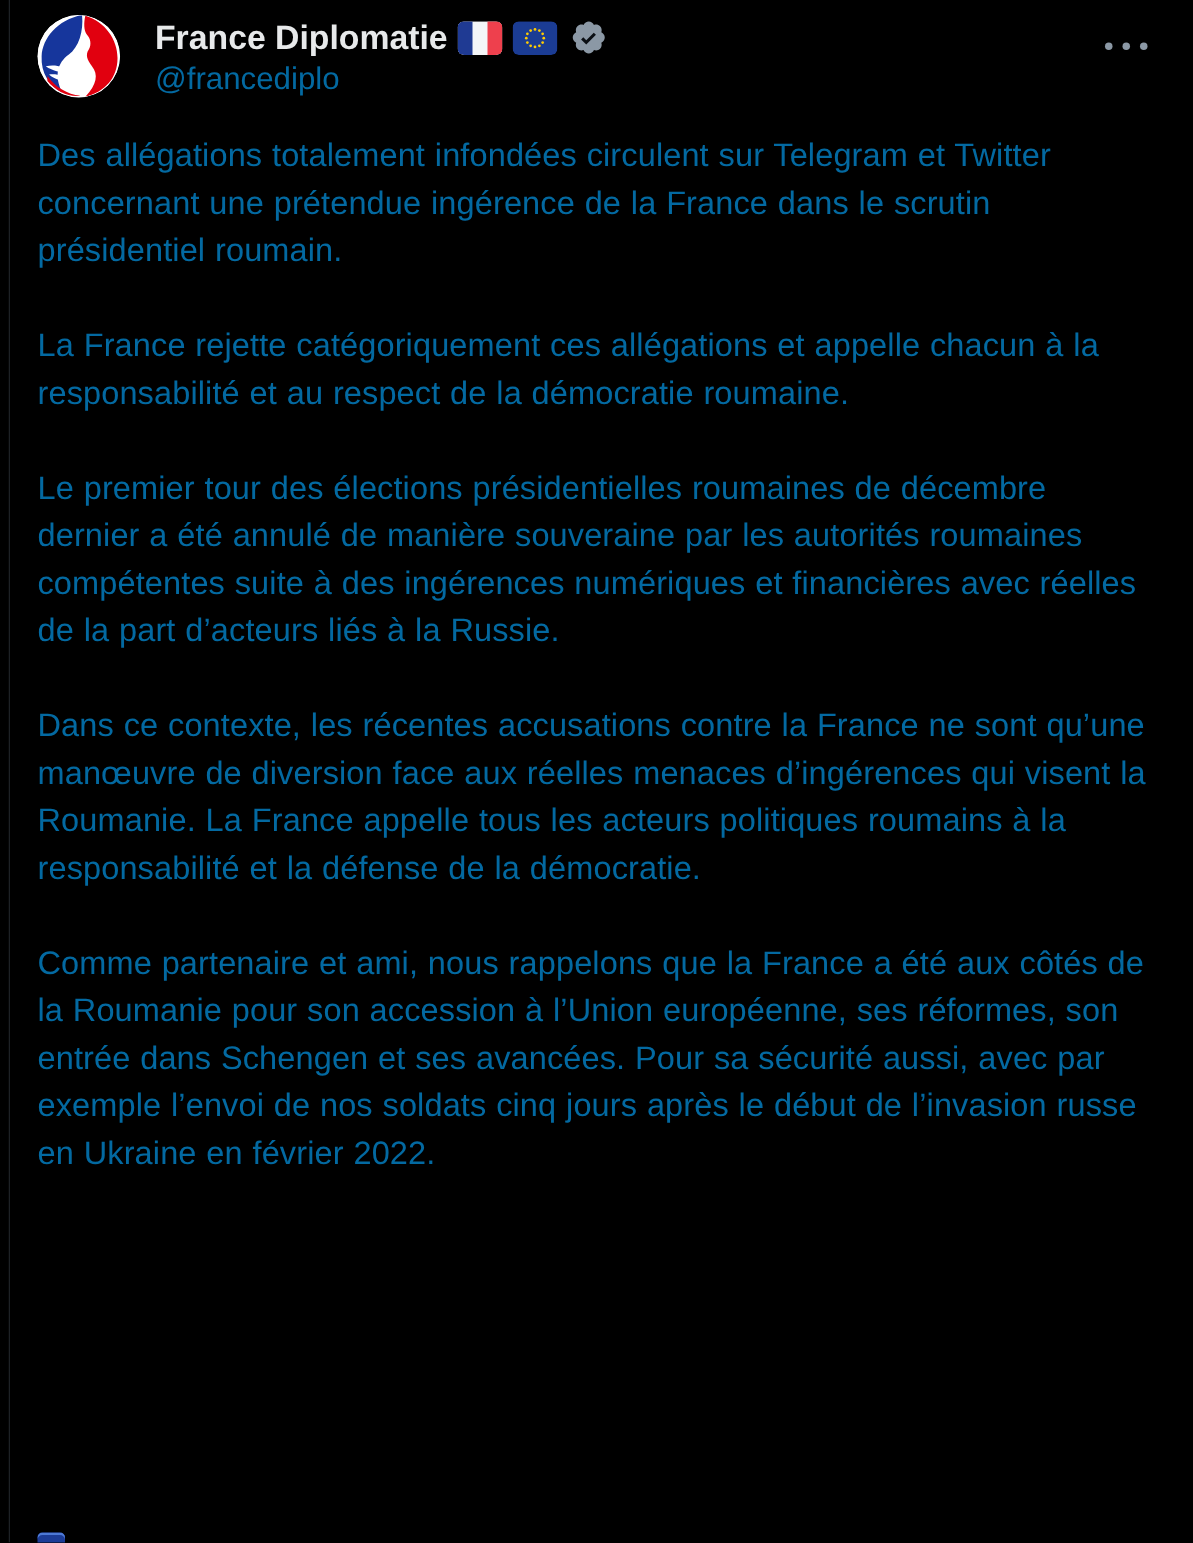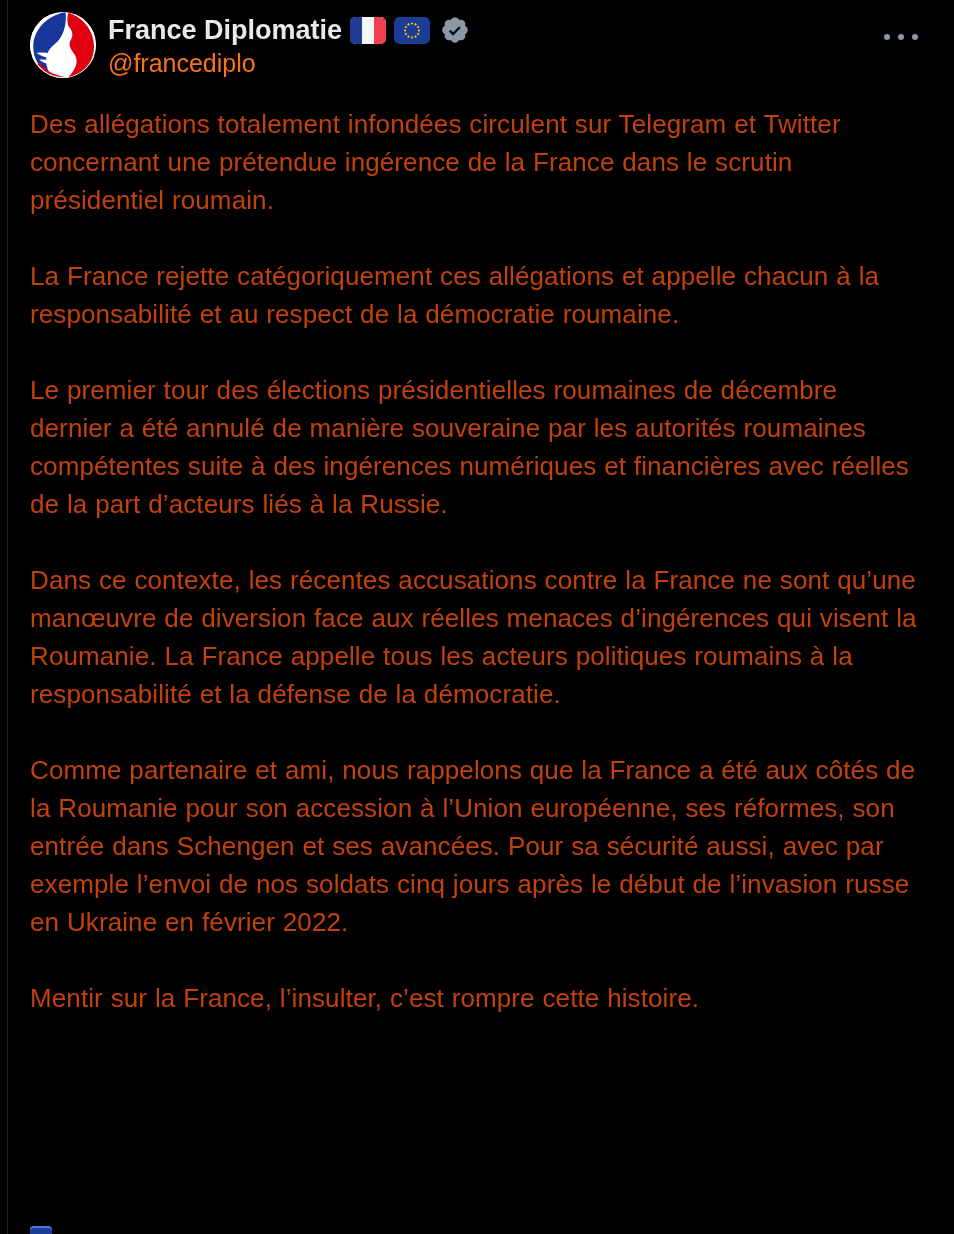--- a/index.html
+++ b/index.html
@@ -23,50 +23,50 @@
   .tweet-header {
     display: flex; align-items: flex-start;
   }
   .avatar {
     width: 66px; height: 66px; border-radius: 50%;
     overflow: hidden; flex: 0 0 66px;
     background: #ffffff;
   }
   .avatar svg { display: block; width: 66px; height: 66px; }
   .author-block {
-    margin-left: 12px; display: flex; flex-direction: column;
+    margin-left: 28px; display: flex; flex-direction: column;
     justify-content: center; min-width: 0; padding-top: 2px;
   }
   .name-row { display: flex; align-items: center; gap: 8px; }
   .author-name {
     font-size: 27px; font-weight: bold; color: #e7e9ea;
     line-height: 32px; white-space: nowrap;
   }
   .flag { width: 36px; height: 27px; border-radius: 5px; overflow: hidden; }
   .flag svg { display: block; width: 36px; height: 27px; }
   .badge { width: 30px; height: 30px; margin-left: 2px; }
   .badge svg { display: block; width: 30px; height: 30px; }
   .author-handle {
-    font-size: 25px; color: #f97316; line-height: 31px; margin-top: 2px;
+    font-size: 25px; color: #0369a1; line-height: 31px; margin-top: 2px;
   }
   .header-spacer { flex: 1 1 auto; }
   .more-button {
     display: flex; gap: 8px; align-items: center;
     padding: 10px 4px; margin-top: 12px; margin-right: 4px;
     cursor: pointer; background: none; border: none;
   }
   .more-button .dot {
     width: 6px; height: 6px; border-radius: 50%; background: #8b98a5;
   }
   
   .tweet-body { margin-top: 26px; }
   .tweet-body p {
     margin: 0 0 38px 0;
     font-size: 26px; line-height: 38px;
-    color: #c2410c;
+    color: #0369a1;
     letter-spacing: 0.1px;
     word-spacing: 0.5px;
   }
   
   .cutoff-flag {
     position: absolute; left: 30px; top: 1226px;
     width: 22px; height: 17px;
     border-radius: 4px 4px 0 0;
     background: #1c3c97;
     box-shadow: inset 0 2px 0 #4d79d6;
@@ -150,18 +150,17 @@
       <span class="dot"></span>
     </button>
   </header>
 
   <div class="tweet-body">
     <p>Des allégations totalement infondées circulent sur Telegram et Twitter concernant une prétendue ingérence de la France dans le scrutin présidentiel roumain.</p>
     <p>La France rejette catégoriquement ces allégations et appelle chacun à la responsabilité et au respect de la démocratie roumaine.</p>
     <p>Le premier tour des élections présidentielles roumaines de décembre dernier a été annulé de manière souveraine par les autorités roumaines compétentes suite à des ingérences numériques et financières avec réelles de la part d’acteurs liés à la Russie.</p>
     <p>Dans ce contexte, les récentes accusations contre la France ne sont qu’une manœuvre de diversion face aux réelles menaces d’ingérences qui visent la Roumanie. La France appelle tous les acteurs politiques roumains à la responsabilité et la défense de la démocratie.</p>
     <p>Comme partenaire et ami, nous rappelons que la France a été aux côtés de la Roumanie pour son accession à l’Union européenne, ses réformes, son entrée dans Schengen et ses avancées. Pour sa sécurité aussi, avec par exemple l’envoi de nos soldats cinq jours après le début de l’invasion russe en Ukraine en février 2022.</p>
-    <p>Mentir sur la France, l’insulter, c’est rompre cette histoire.</p>
   </div>
 
 </article>
 
 <div class="cutoff-flag"></div>
 
 </body></html>

